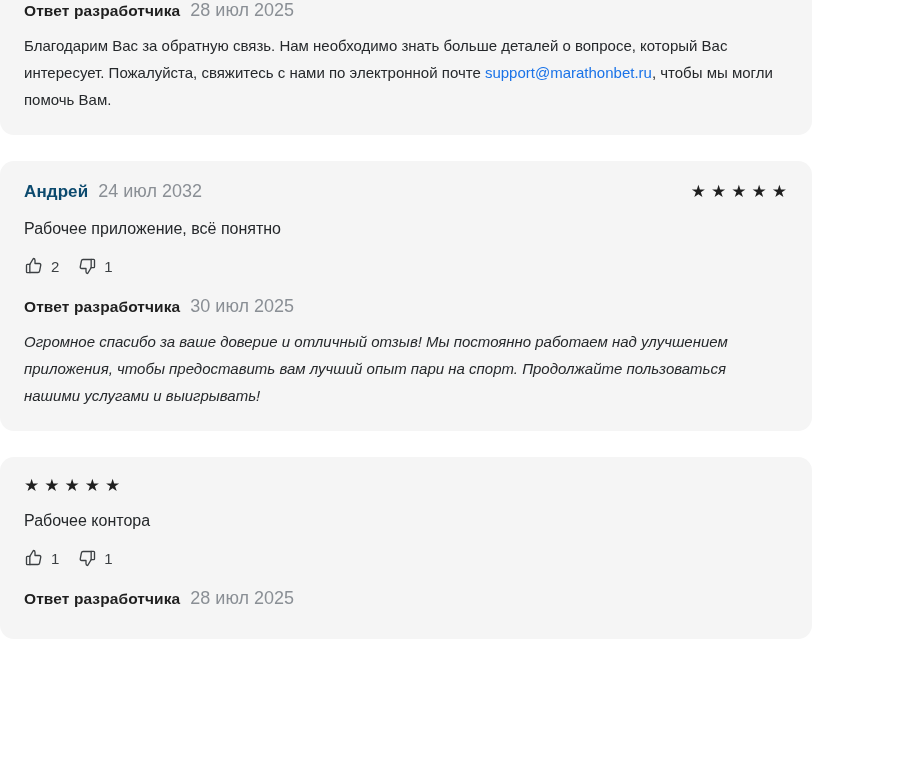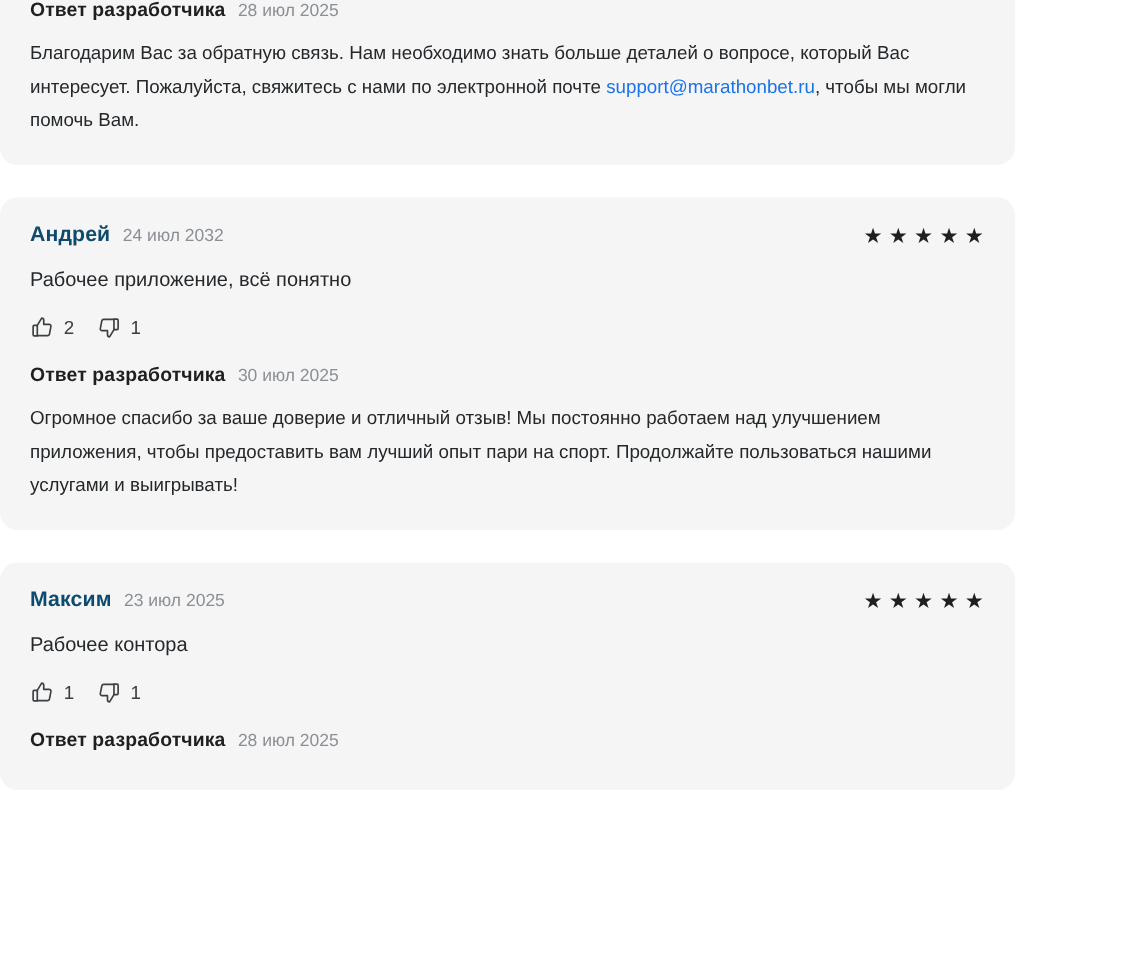--- a/index.html
+++ b/index.html
@@ -65,21 +65,21 @@
     color: #0c4a6e;
     letter-spacing: 0.1px;
   }
   .dev-label {
     font-size: 15.5px;
     font-weight: 700;
     color: #1f1f1f;
     letter-spacing: 0.1px;
   }
   .date {
-    font-size: 14px;
+    font-size: 18px;
     color: #8a8f95;
   }
   .stars {
     display: flex;
     gap: 4px;
     font-size: 17px;
     line-height: 1;
     color: #1f1f1f;
     letter-spacing: 1px;
   }
@@ -89,20 +89,21 @@
 
   .body-text {
     font-size: 15px;
     line-height: 27px;
     color: #25282b;
     margin: 11px 0 0 0;
     max-width: 768px;
   }
   .body-text.tight {
     max-width: 762px;
+    font-style: italic;
   }
   .review-text {
     font-size: 16px;
     line-height: 26px;
     color: #25282b;
     margin: 14px 0 0 0;
   }
   a.email-link {
     color: #1a73e8;
     text-decoration: none;
@@ -190,24 +191,20 @@
       <div class="reply-head">
         <span class="dev-label">Ответ разработчика</span>
         <span class="date">30 июл 2025</span>
       </div>
       <p class="body-text tight">Огромное спасибо за ваше доверие и отличный отзыв! Мы постоянно работаем над улучшением приложения, чтобы предоставить вам лучший опыт пари на спорт. Продолжайте пользоваться нашими услугами и выигрывать!</p>
     </div>
   </div>
 
   <div class="review-card card-last">
     <div class="row-head" style="padding-top:0;">
-      <div class="row-head-left">
-        <span class="author">Максим</span>
-        <span class="date">23 июл 2025</span>
-      </div>
       <div class="stars">
         <span class="star">★</span>
         <span class="star">★</span>
         <span class="star">★</span>
         <span class="star">★</span>
         <span class="star">★</span>
       </div>
     </div>
     <p class="review-text">Рабочее контора</p>
     <div class="votes">

